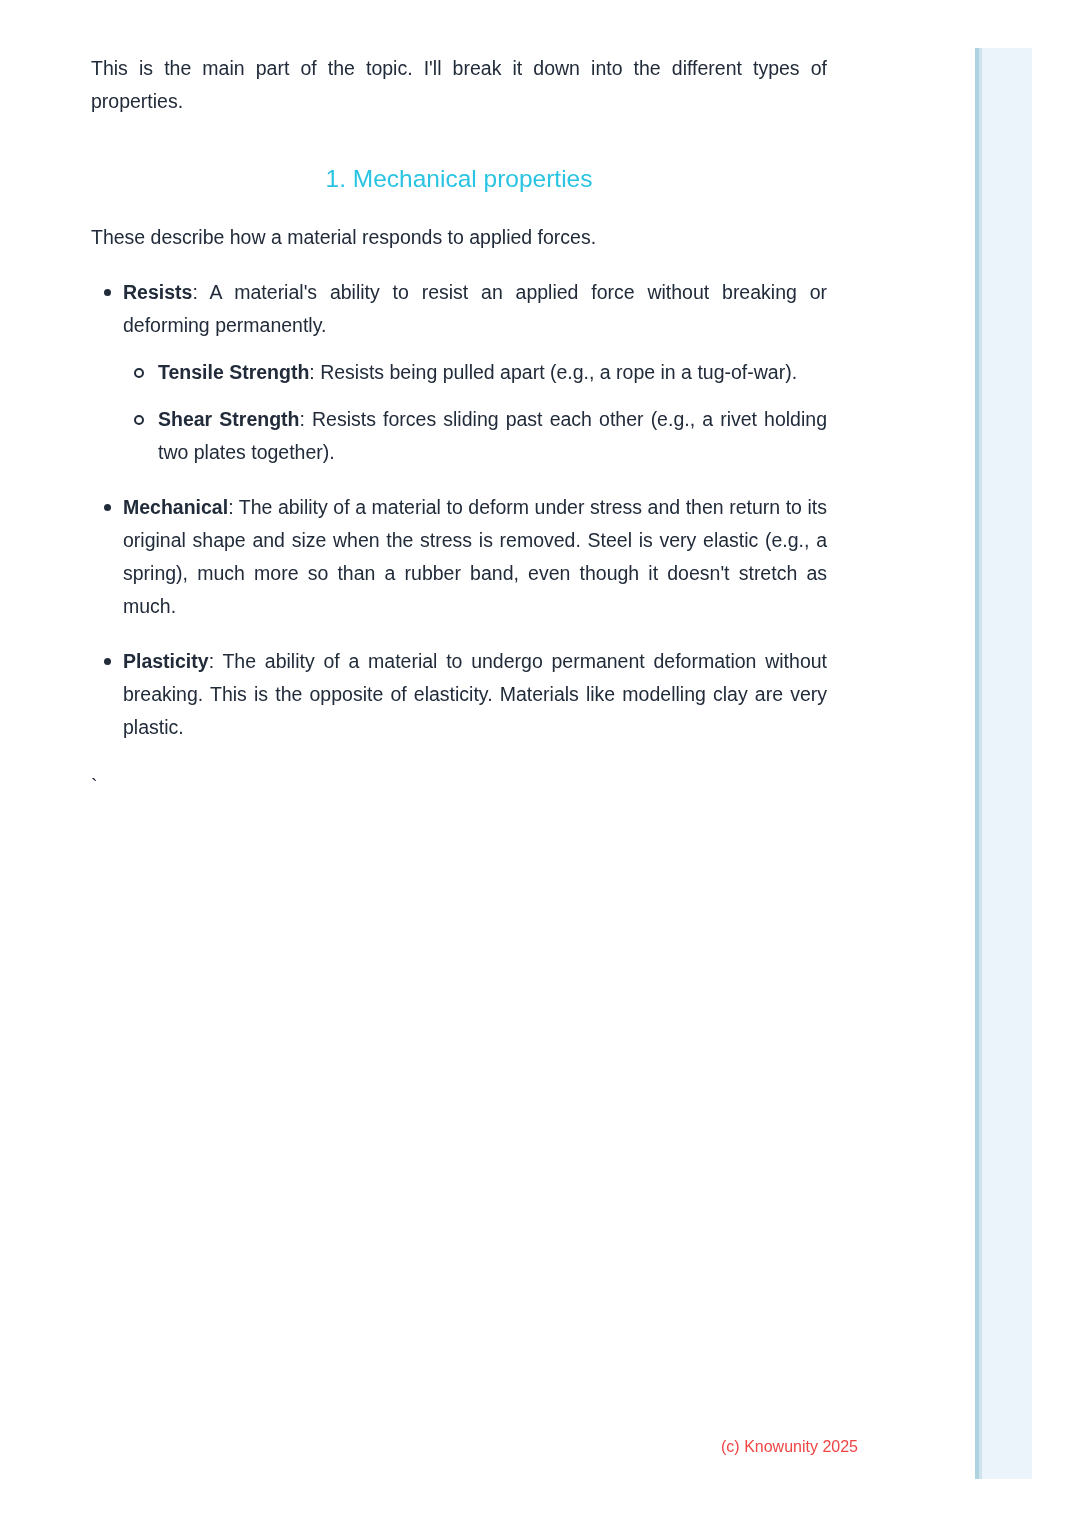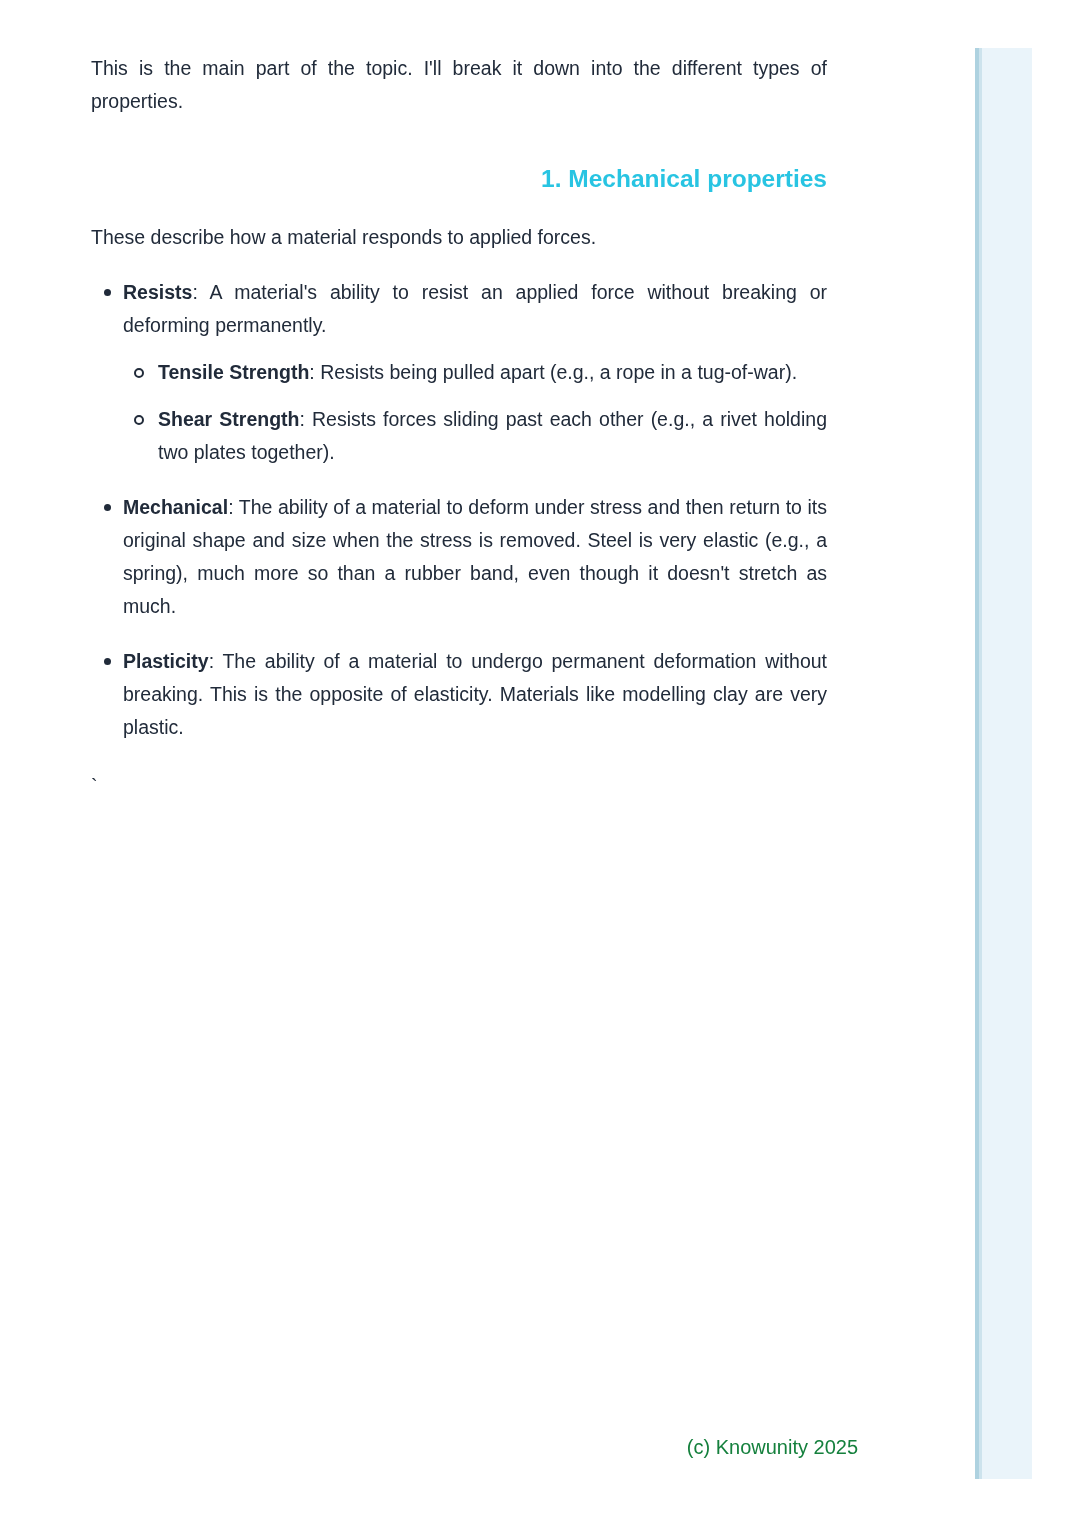--- a/index.html
+++ b/index.html
@@ -33,23 +33,23 @@
     color: #212b3a;
     font-size: 19.5px;
     line-height: 33px;
     text-align: justify;
   }
   .content p { margin: 0 0 20px 0; }
   h2.section-heading {
     color: #28c4e2;
     font-size: 24.5px;
     line-height: 30px;
-    font-weight: bold;
+    font-weight: normal;
     margin: 46px 0 27px 0;
-    text-align: right;
+    text-align: center;
   }
   strong.term { font-weight: bold; }
   ul { list-style: none; margin: 0; padding: 0; }
   ul.main-list { margin: 22px 0 22px 0; }
   li.main-item {
     position: relative;
     padding-left: 32px;
     margin-bottom: 22px;
   }
   li.main-item::before {
@@ -74,23 +74,23 @@
     width: 6px; height: 6px;
     border: 2px solid #212b3a;
     border-radius: 50%;
     background: transparent;
   }
   p.stray-char { margin-top: 26px; text-align: left; }
   .footer-credit {
     position: absolute;
     top: 1437px;
     right: 70px;
-    font-size: 20px;
+    font-size: 16px;
     line-height: 20px;
-    color: #15803d;
+    color: #ef4444;
     z-index: 2;
   }
 </style>
 </head>
 <body>
 
 <div class="page">
 
   <div class="edge-strip"></div>
 

